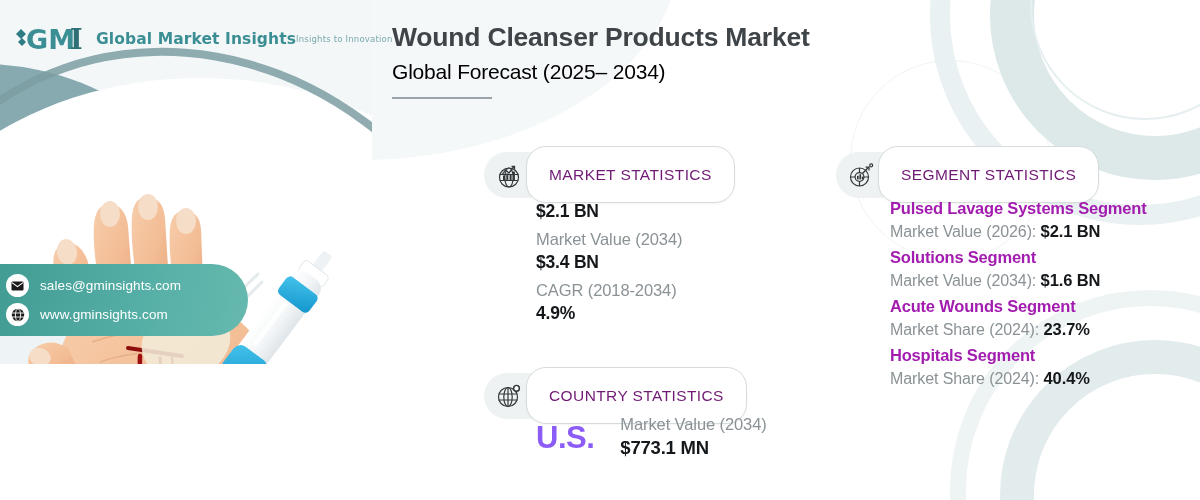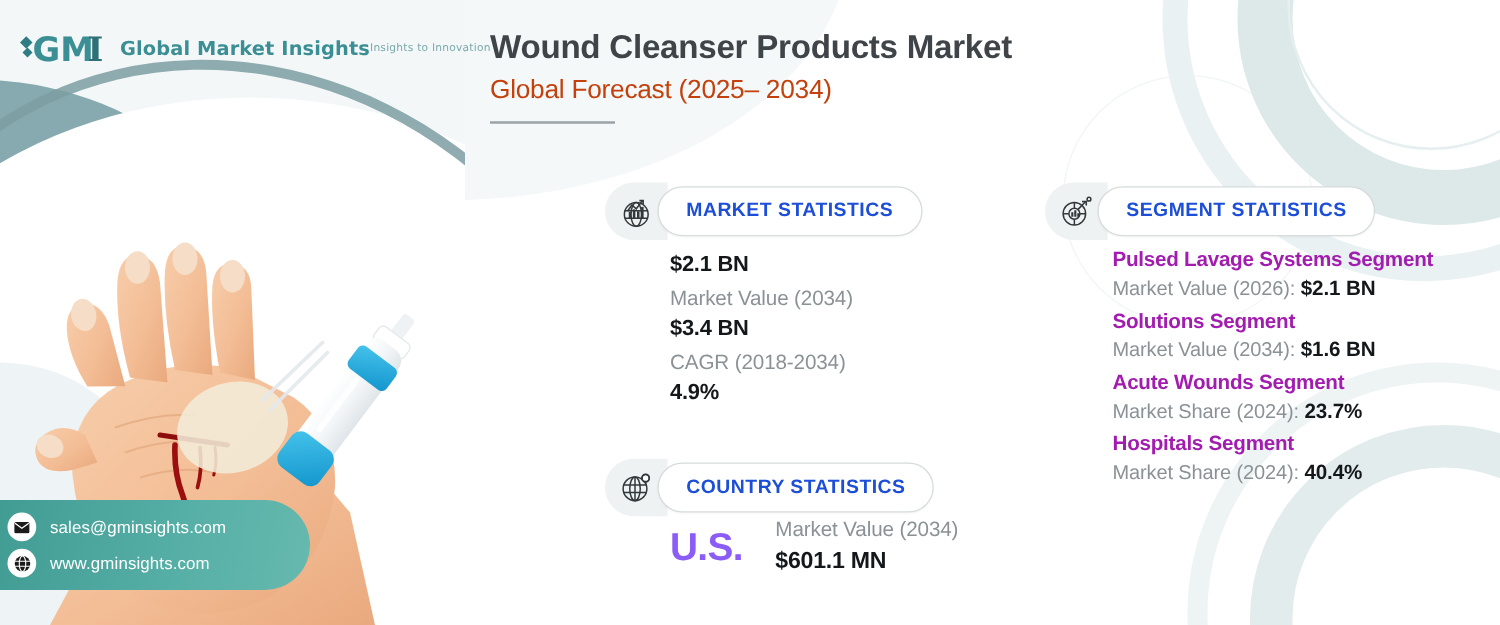--- a/index.html
+++ b/index.html
@@ -15,21 +15,21 @@
     background: #ffffff;
     overflow: hidden;
   }
 
   
   .bg-layer { position: absolute; inset: 0; overflow: hidden; pointer-events: none; }
 
   .left-panel {
     position: absolute;
     left: 0; top: 0;
-    width: 372px; height: 500px;
+    width: 372px; height: 364px;
     background: #f3f7f8;
     overflow: hidden;
   }
   .left-panel-white {
     position: absolute;
     left: -130px; top: 78px;
     width: 660px; height: 560px;
     background: #ffffff;
     border-radius: 50% 50% 0 0 / 46% 46% 0 0;
   }
@@ -104,50 +104,50 @@
   .title-block {
     position: absolute;
     left: 392px; top: 22px;
     z-index: 6;
   }
   .main-title {
     font-size: 26.5px; font-weight: 700; color: #3f4448;
     letter-spacing: -0.2px; white-space: nowrap;
   }
   .sub-title {
-    font-size: 21px; font-weight: 400; color: #c2410c;
+    font-size: 21px; font-weight: 400; color: #000000;
     margin-top: 7px; letter-spacing: -0.2px; white-space: nowrap;
   }
   .title-underline {
     width: 100px; height: 2px; background: #9aa3a8; margin-top: 13px;
   }
 
   
   .pill-row {
     position: absolute;
     display: flex; align-items: center;
     z-index: 6;
   }
   .pill-icon {
     width: 50px; height: 46px;
     background: #eef2f2;
     border-radius: 24px 0 0 24px;
     display: flex; align-items: center; justify-content: center;
     margin-right: -8px;
   }
   .pill-label {
-    height: 40px;
+    height: 57px;
     background: #ffffff;
     border: 1.4px solid #d6dcdc;
     border-radius: 20px;
     display: flex; align-items: center;
     padding: 0 22px;
     font-size: 15.5px;
-    font-weight: 700;
-    color: #1d4ed8;
+    font-weight: 400;
+    color: #701a75;
     letter-spacing: .4px;
     white-space: nowrap;
     box-shadow: 0 1px 2px rgba(0,0,0,.04);
   }
 
   #pill-market   { left: 484px; top: 146px; }
   #pill-country  { left: 484px; top: 367px; }
   #pill-segment  { left: 836px; top: 146px; }
 
   
@@ -405,21 +405,21 @@
         <path d="M21.5 9.2 L21.5 11.2" stroke-width="1.1"></path>
       </svg>
     </span>
     <span class="pill-label">COUNTRY STATISTICS</span>
   </div>
 
   <div class="country-body">
     <div class="country-name">U.S.</div>
     <div class="country-stat">
       <div class="stat-label">Market Value (2034)</div>
-      <div class="stat-value">$601.1 MN</div>
+      <div class="stat-value">$773.1 MN</div>
     </div>
   </div>
 
   <div class="pill-row" id="pill-segment">
     <span class="pill-icon">
       <svg width="28" height="28" viewBox="0 0 28 28" fill="none" stroke="#33383b" stroke-width="1.2">
         <circle cx="12.5" cy="16" r="9"></circle>
         <circle cx="12.5" cy="16" r="4.4"></circle>
         <path d="M12.5 7 V11.6 M12.5 20.4 V25 M3.5 16 H8.1 M16.9 16 H21.5"></path>
         <g fill="#33383b" stroke="none">

